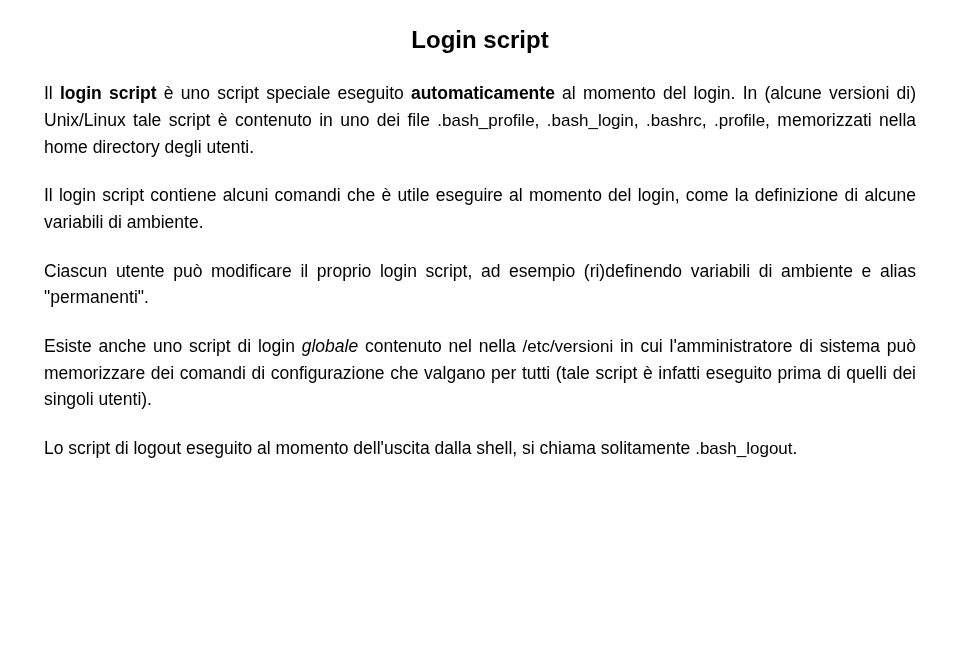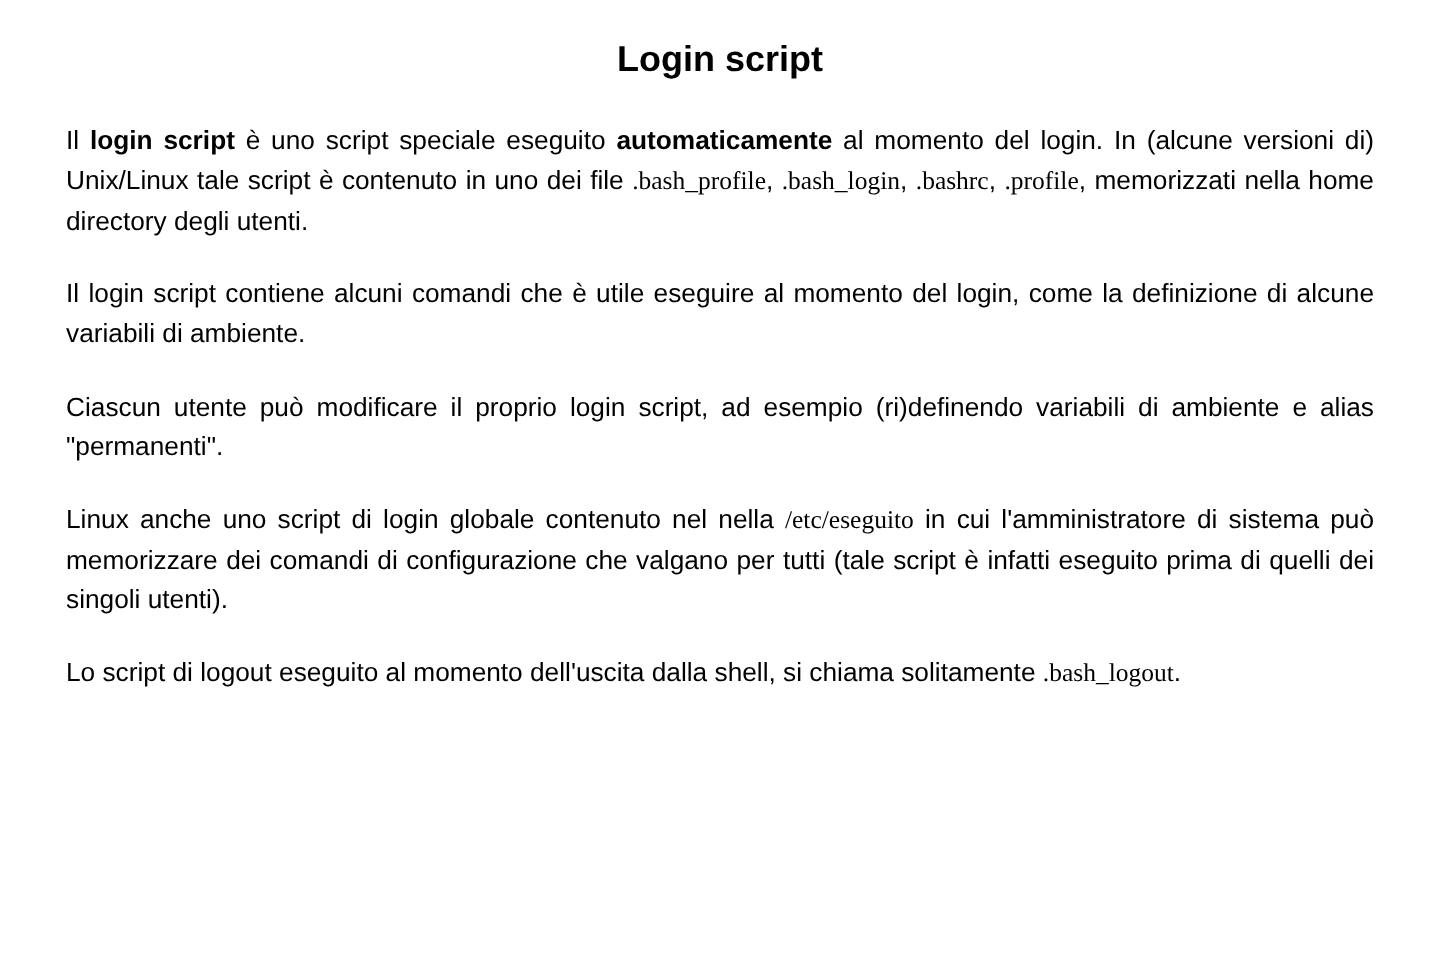--- a/index.html
+++ b/index.html
@@ -21,45 +21,46 @@
       font-weight: bold;
       text-align: center;
       margin-bottom: 22px;
     }
     .paragraph {
       font-size: 17.5px;
       text-align: justify;
       margin-bottom: 22px;
     }
     .mono {
-      font-family: Liberation Serif, serif;
+      font-family: Liberation Sans, sans-serif;
       font-size: 17px;
     }
     .bold {
       font-weight: bold;
     }
     .italic {
+      font-style: italic;
     }
   </style>
 </head>
 <body>
 
 <div class="title">Login script</div>
 
 <div class="paragraph">
   <span>Il </span><span class="bold">login script</span><span> è uno script speciale eseguito </span><span class="bold">automaticamente</span><span> al momento del login. In (alcune versioni di) Unix/Linux tale script è contenuto in uno dei file </span><span class="mono">.bash_profile</span><span>, </span><span class="mono">.bash_login</span><span>, </span><span class="mono">.bashrc</span><span>, </span><span class="mono">.profile</span><span>, memorizzati nella home directory degli utenti.</span>
 </div>
 
 <div class="paragraph">
   <span>Il login script contiene alcuni comandi che è utile eseguire al momento del login, come la definizione di alcune variabili di ambiente.</span>
 </div>
 
 <div class="paragraph">
   <span>Ciascun utente può modificare il proprio login script, ad esempio (ri)definendo variabili di ambiente e alias "permanenti".</span>
 </div>
 
 <div class="paragraph">
-  <span>Linux anche uno script di login </span><span class="italic">globale</span><span> contenuto nel nella </span><span class="mono">/etc/eseguito</span><span> in cui l'amministratore di sistema può memorizzare dei comandi di configurazione che valgano per tutti (tale script è infatti eseguito prima di quelli dei singoli utenti).</span>
+  <span>Esiste anche uno script di login </span><span class="italic">globale</span><span> contenuto nel nella </span><span class="mono">/etc/versioni</span><span> in cui l'amministratore di sistema può memorizzare dei comandi di configurazione che valgano per tutti (tale script è infatti eseguito prima di quelli dei singoli utenti).</span>
 </div>
 
 <div class="paragraph">
   <span>Lo script di logout eseguito al momento dell'uscita dalla shell, si chiama solitamente </span><span class="mono">.bash_logout</span><span>.</span>
 </div>
 
 </body></html>

